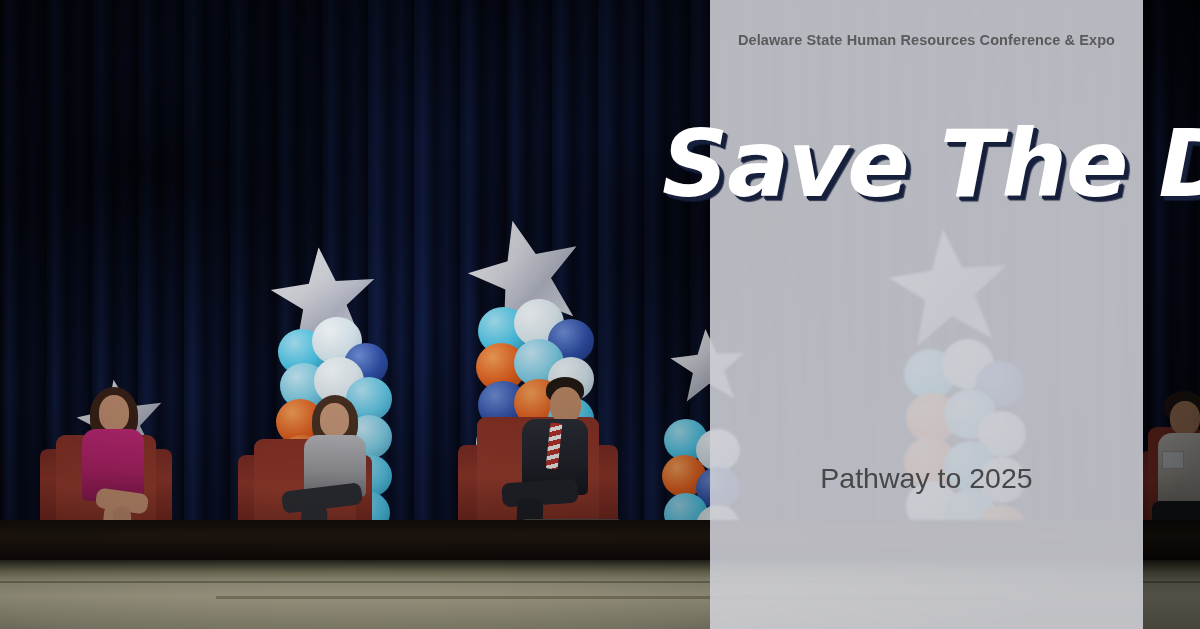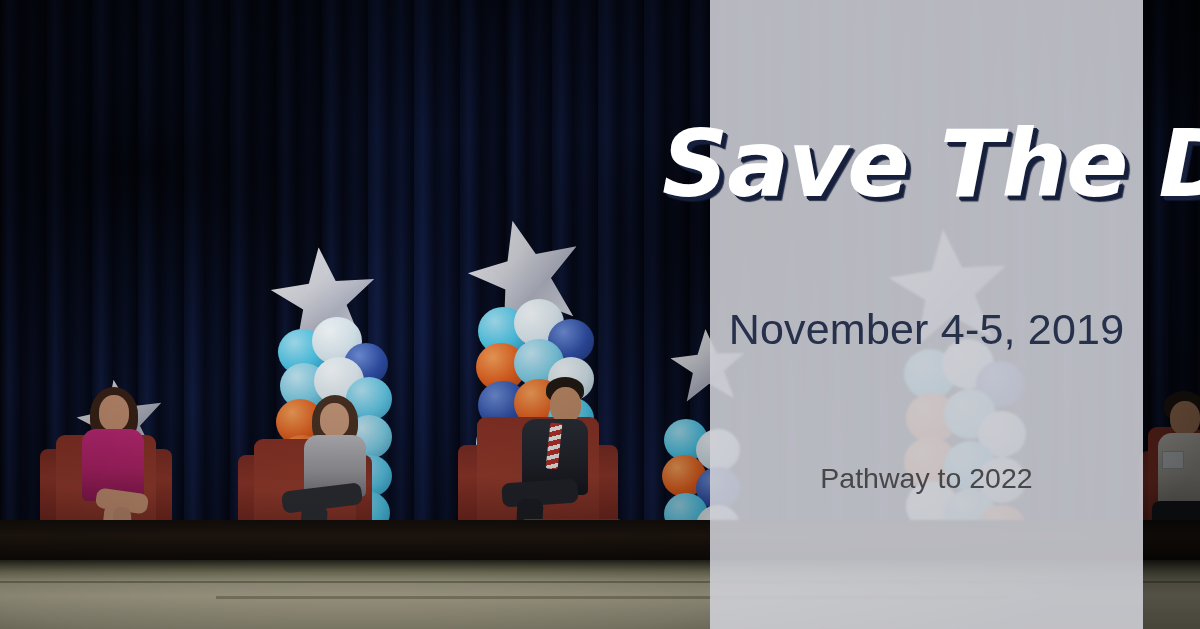--- a/index.html
+++ b/index.html
@@ -326,22 +326,22 @@
     <div class="bottle" style="left:436px;"></div>
 
     <div class="stage-floor"></div>
     <div class="stage-apron"></div>
 
     <div class="photo-grade"></div>
   </div>
 
   <div class="overlay-panel"></div>
 
+  <div class="eyebrow">Delaware State Human Resources Conference &amp; Expo</div>
 
   <div class="headline">Save The Date</div>
 
-  <div class="date-line">November 4-5, 2019</div>
 
   <div class="tagline">
-    <span>Pathway to 2022</span>
+    <span>Pathway to 2025</span>
   </div>
 
 </div>
 
 </body></html>

